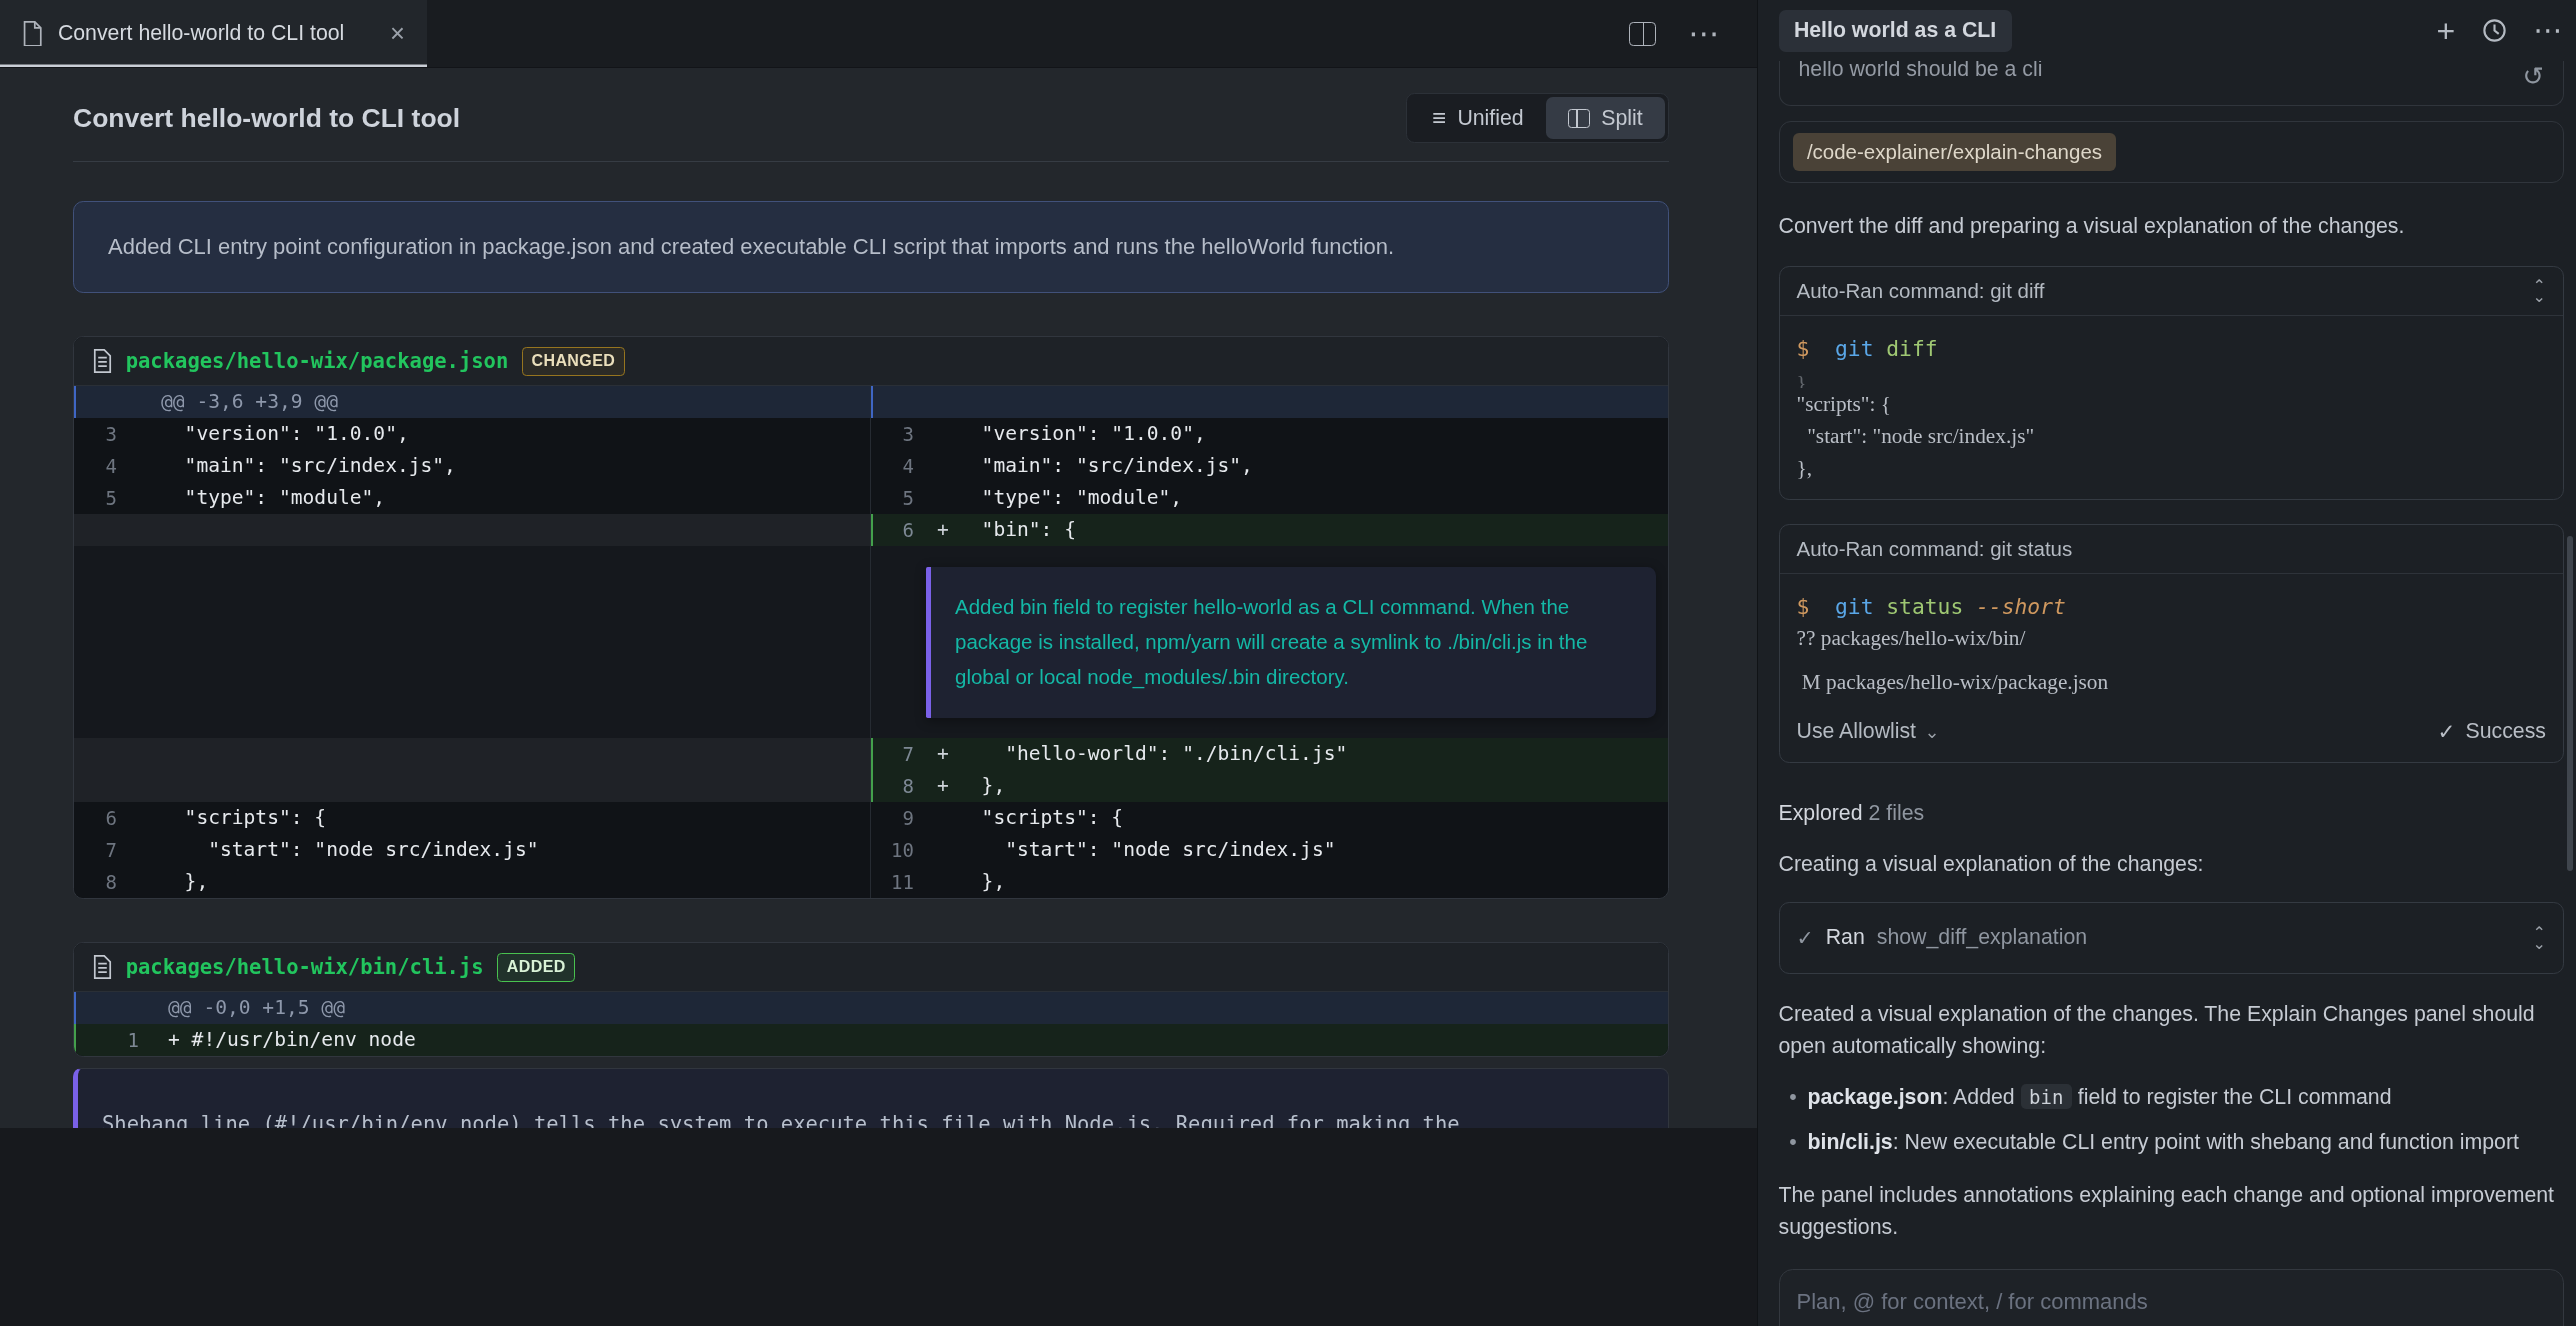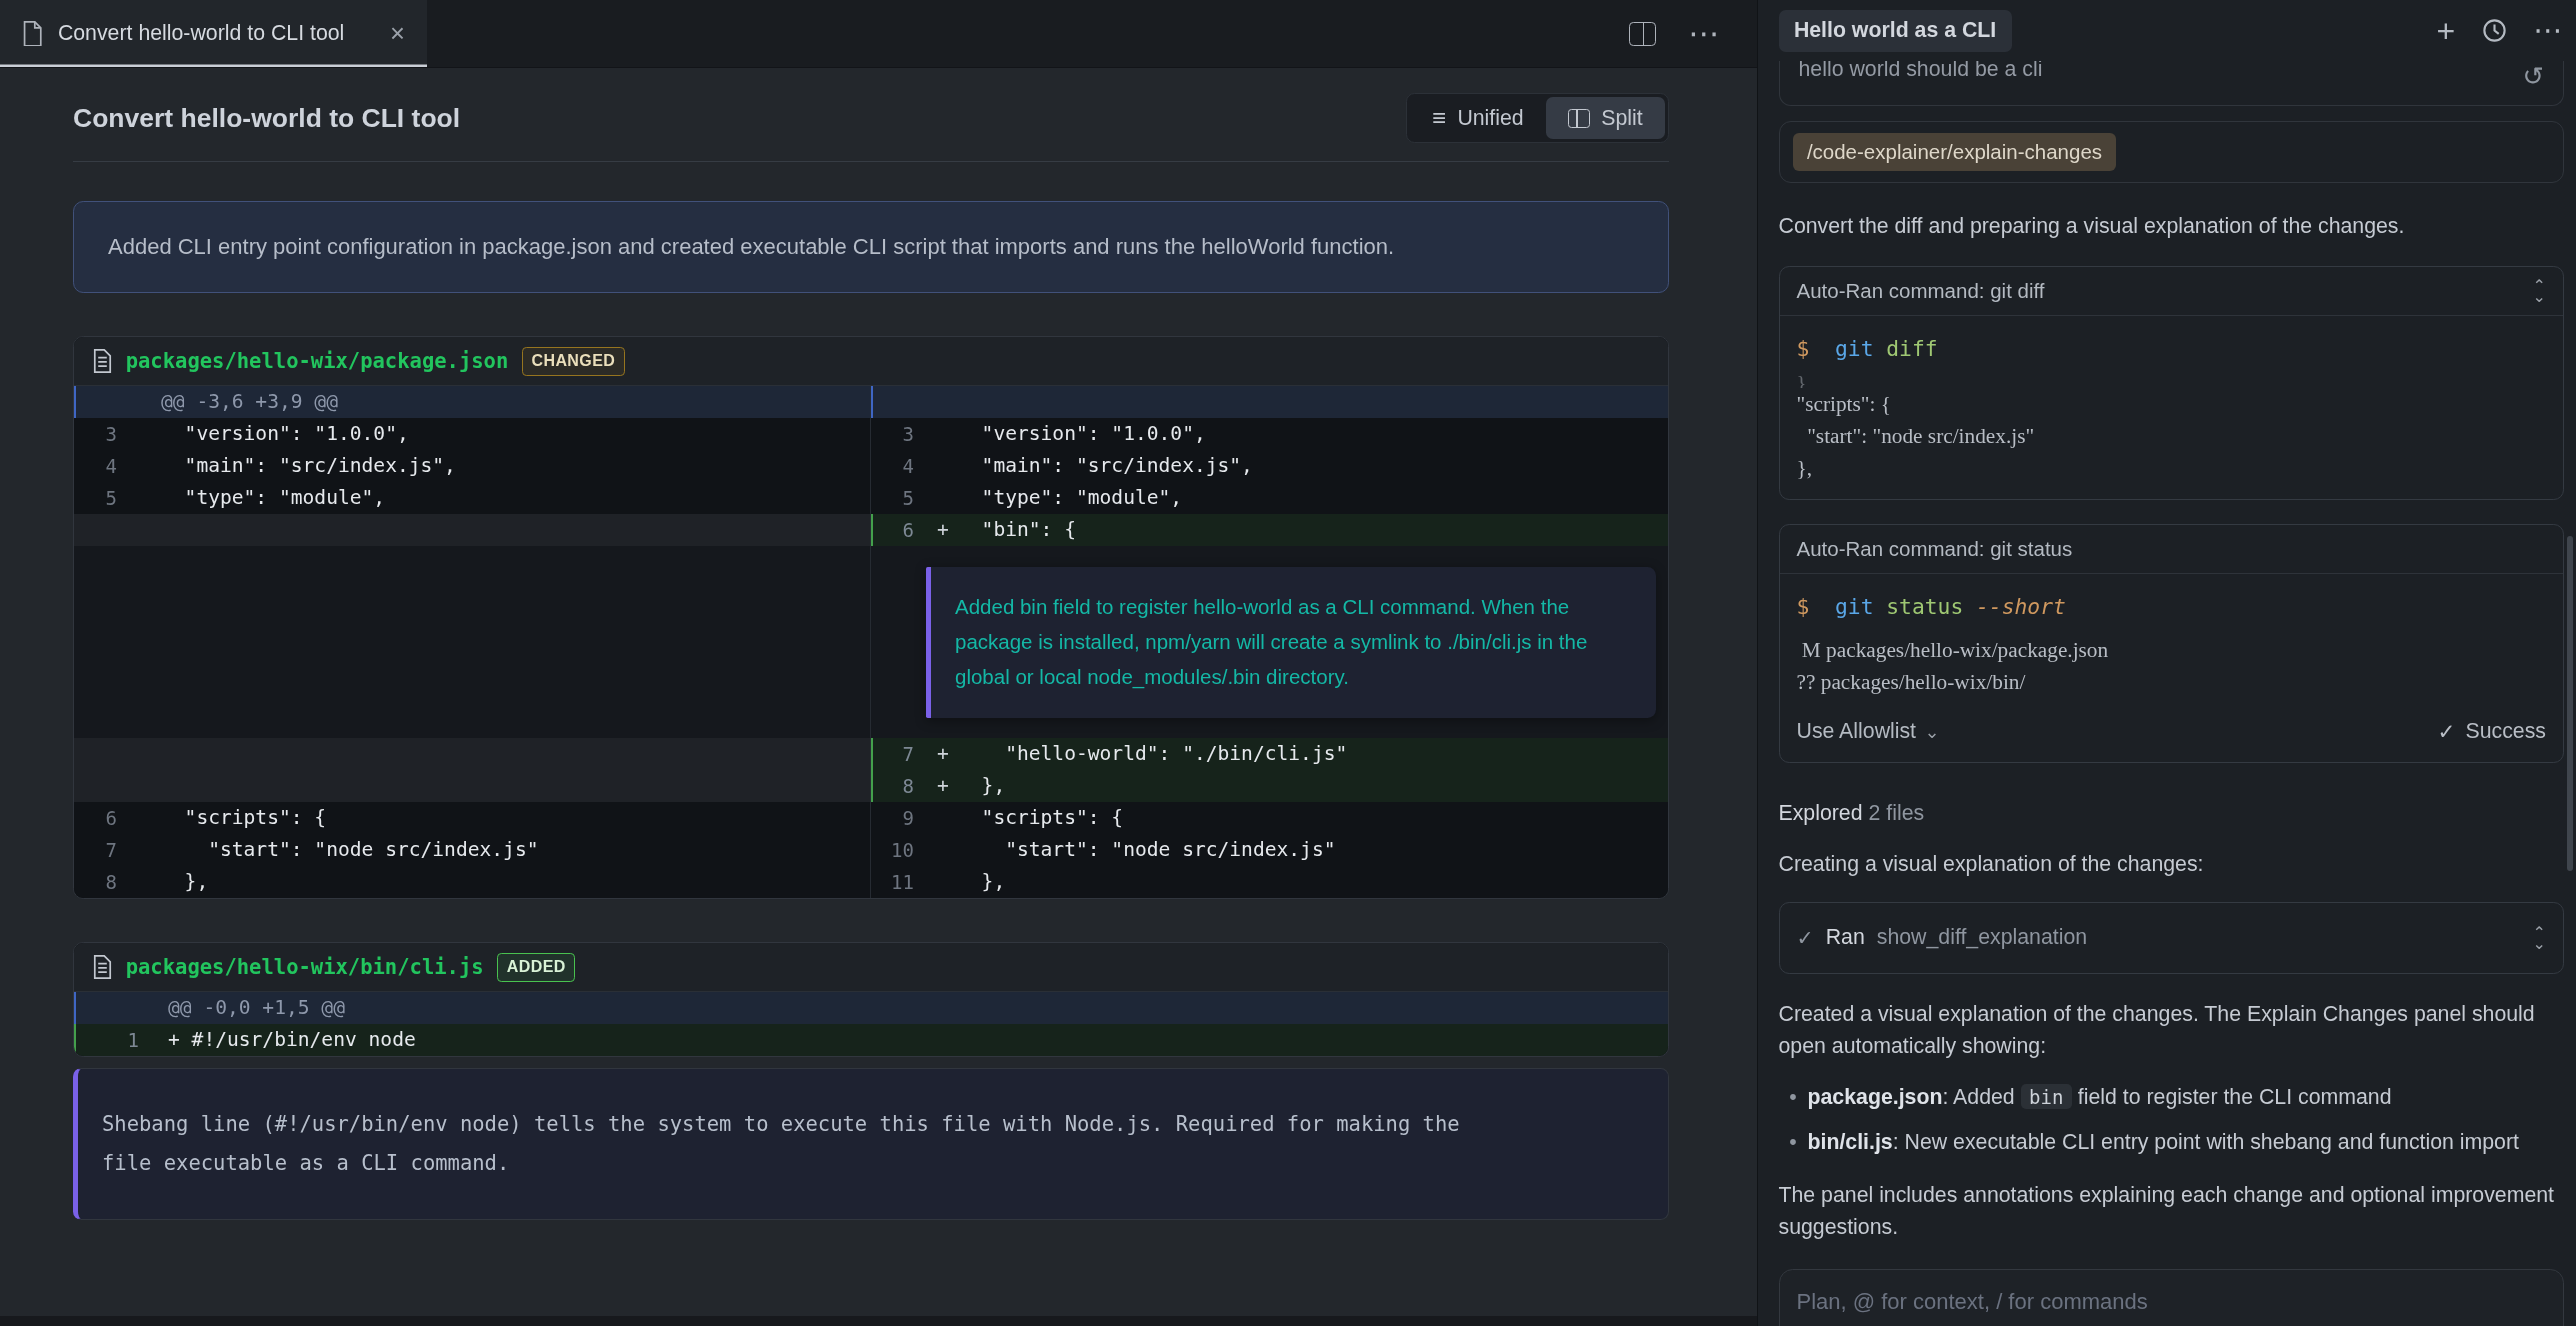--- a/index.html
+++ b/index.html
@@ -1,19 +1,19 @@
 <!DOCTYPE html>
 <html style="font-size:13.7px"><head>
 <meta charset="utf-8">
 <style>
   html,body{margin:0;padding:0;background:#17191d;}
   body{width:2576px;height:1326px;position:relative;overflow:hidden;
        font-family:"Liberation Sans",sans-serif;-webkit-font-smoothing:antialiased;}
   
-  .main{position:absolute;top:0;left:0;width:1757px;height:1316px;background:#23272c;overflow:hidden;}
+  .main{position:absolute;top:0;left:0;width:1757px;height:1128px;background:#23272c;overflow:hidden;}
   .tabstrip{height:67px;background:#191c20;border-bottom:0.9px solid #121418;display:flex;align-items:stretch;}
   .tab{width:427px;background:#22262b;display:flex;align-items:center;gap:15.4px;padding:0 22px;
        box-shadow:inset 0 -2.6px 0 #c9ced6;box-sizing:border-box;}
   .tab-label{font-size:21.3px;color:#d6dae0;white-space:nowrap;}
   .tab-close{margin-left:auto;font-size:25.6px;color:#9ba1aa;line-height:1;}
   .strip-right{margin-left:auto;display:flex;align-items:center;gap:32px;padding-right:36px;color:#aeb3bb;}
   .ico-split{width:25.6px;height:22px;border:1.7px solid #aeb3bb;border-radius:4.3px;position:relative;}
   .ico-split::after{content:'';position:absolute;left:50%;top:0;bottom:0;width:1.7px;background:#aeb3bb;}
   .ico-more{font-size:31px;line-height:1;letter-spacing:1.7px;}
   .content{padding:0 88px 0 73px;}
@@ -316,22 +316,22 @@
       <div class="outline">},</div>
     </div>
   </div>
 
   <div class="card">
     <div class="chead">
       <span>Auto-Ran command: git status</span>
     </div>
     <div class="cbody">
       <div class="cmdline"><span class="t-prompt">$</span>  <span class="t-cmd">git</span> <span class="t-arg">status</span> <span class="t-flag">--short</span></div>
+      <div class="outline">?? packages/hello-wix/bin/</div>
       <div class="outline" style="margin-top:12px"> M packages/hello-wix/package.json</div>
-      <div class="outline">?? packages/hello-wix/bin/</div>
     </div>
     <div class="cfoot">
       <span class="allow">
         <span>Use Allowlist</span>
         <span class="chev">⌄</span>
       </span>
       <span class="succ">
         <span>✓</span>
         <span>Success</span>
       </span>

